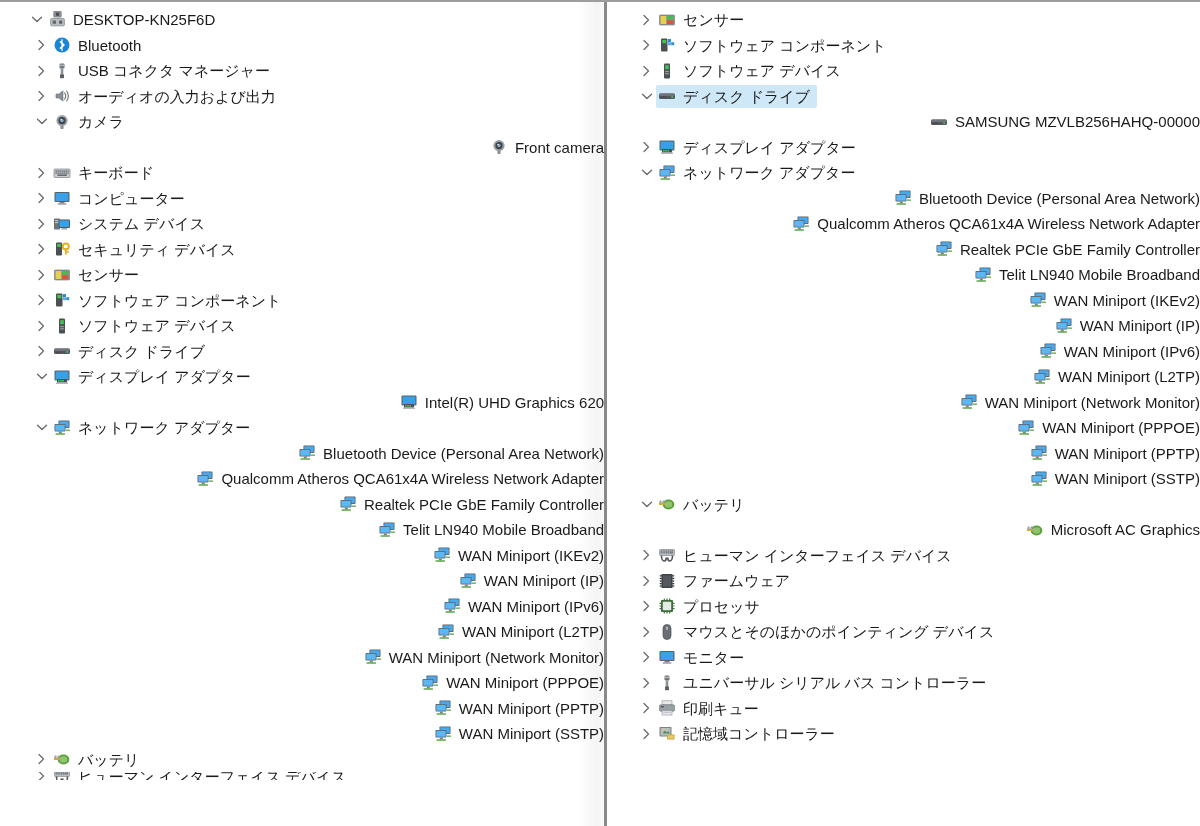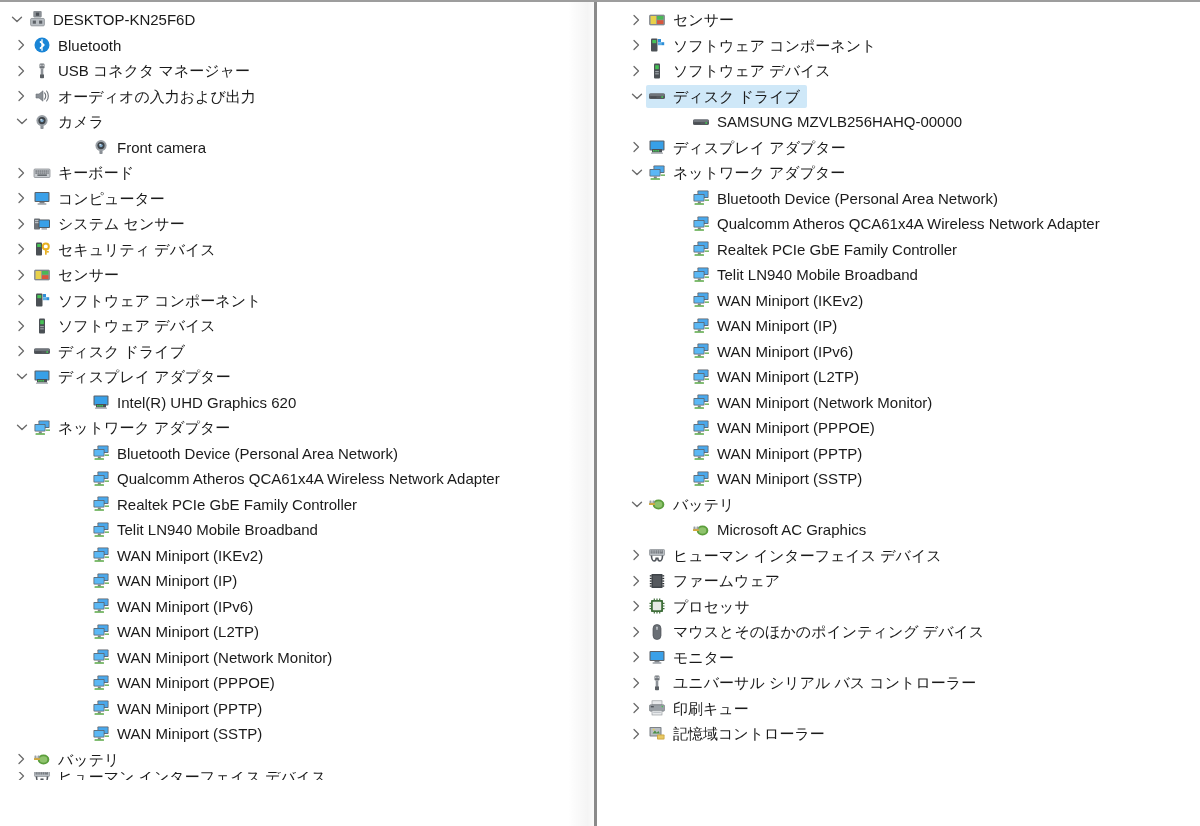--- a/index.html
+++ b/index.html
@@ -22,21 +22,21 @@
   }
 
   
   .panel {
     position: relative;
     height: 100%;
     overflow: hidden;
     background: #ffffff;
   }
 
-  .panel-left  { width: 594px; }
+  .panel-left  { width: 594px; margin-left: 20px; }
   .panel-right { width: 606px; border-left: 3px solid #8a8a8a; }
 
   
   .edge-shade {
     position: absolute;
     top: 0; right: 0;
     width: 26px; height: 100%;
     background: linear-gradient(to right, rgba(0,0,0,0) 0%, rgba(0,0,0,0.045) 75%, rgba(0,0,0,0.02) 100%);
     pointer-events: none;
   }
@@ -93,21 +93,21 @@
   .lbl {
     position: relative;
     z-index: 1;
     padding-left: 5px;
     line-height: 1;
   }
 
   
   .lv0 { padding-left: 7px; }
   .lv1 { padding-left: 12px; }
-  .lv2 { padding-left: 71px; }
+  .lv2 { padding-left: 71px; justify-content: flex-end; }
 
   .panel-right .lv1 { padding-left: 30px; }
   .panel-right .lv2 { padding-left: 74px; }
 
   
   .row.clipped { height: 8px; overflow: hidden; }
 </style>
 </head>
 <body>
 
@@ -263,21 +263,21 @@
           <span class="ico">
             <svg width="18" height="18" viewBox="0 0 18 18">
               <rect x="1" y="3.5" width="6" height="11" rx="0.8" fill="#6d7278"></rect>
               <rect x="2" y="5" width="4" height="1.2" fill="#b9bec3"></rect>
               <rect x="2" y="7" width="4" height="1.2" fill="#b9bec3"></rect>
               <rect x="5.5" y="4.5" width="11.5" height="8.5" rx="1" fill="#4f555b"></rect>
               <rect x="6.4" y="5.4" width="9.7" height="6.7" fill="#38a0e8"></rect>
               <rect x="8.5" y="13.2" width="5.5" height="1.4" fill="#9ba0a6"></rect>
             </svg>
           </span>
-          <span class="lbl">システム センサー</span>
+          <span class="lbl">システム デバイス</span>
         </div>
         <div class="row lv1">
           <span class="chev">
             <svg width="9" height="12" viewBox="0 0 9 12">
               <path d="M2 1.5L6.5 6L2 10.5" fill="none" stroke="currentColor" stroke-width="1.25" stroke-linecap="round" stroke-linejoin="round"></path>
             </svg>
           </span>
           <span class="ico">
             <svg width="18" height="18" viewBox="0 0 18 18">
               <rect x="3" y="2.5" width="6" height="13" rx="1" fill="#4b5055"></rect>

